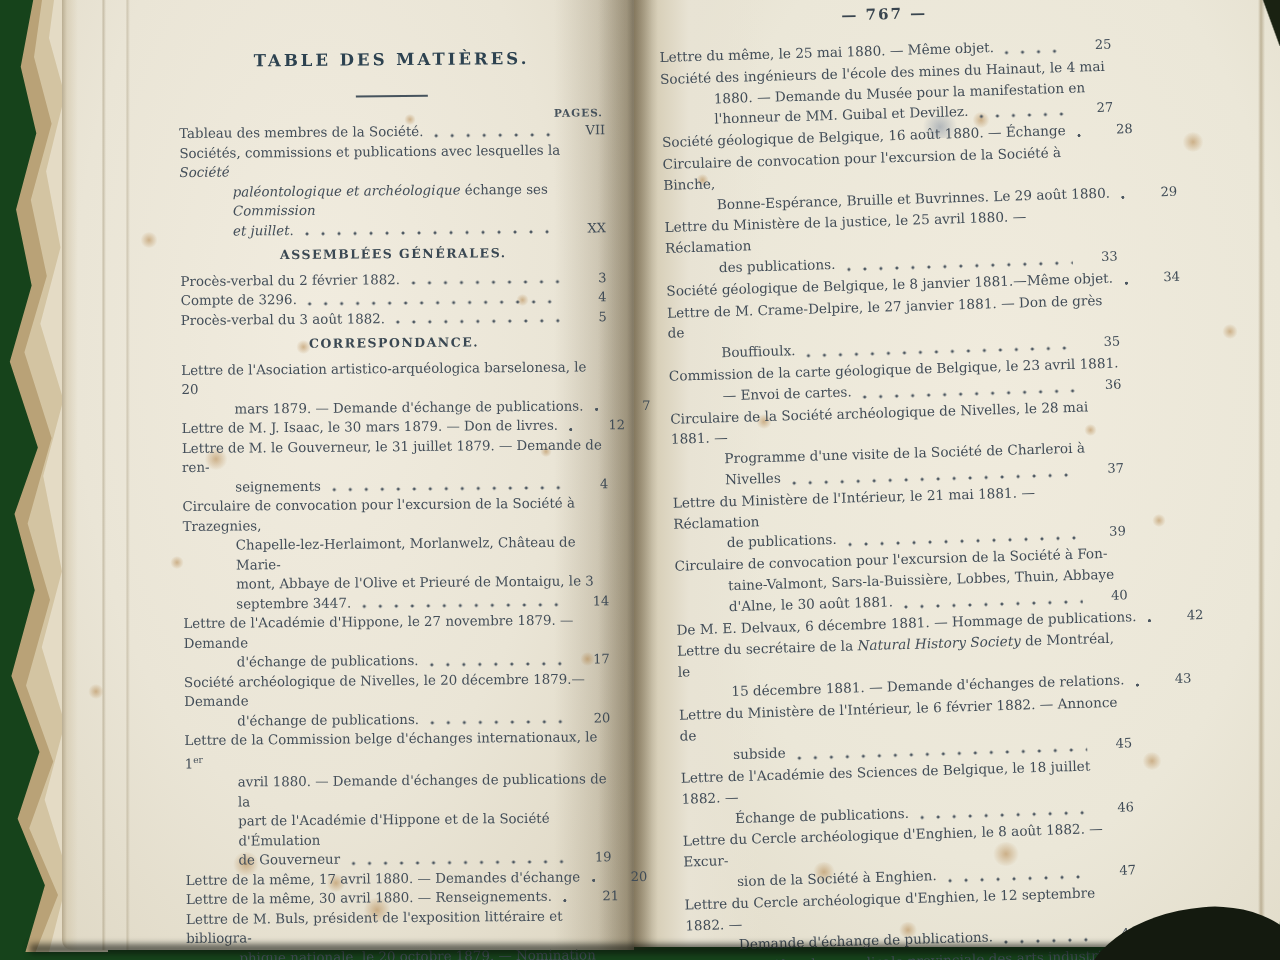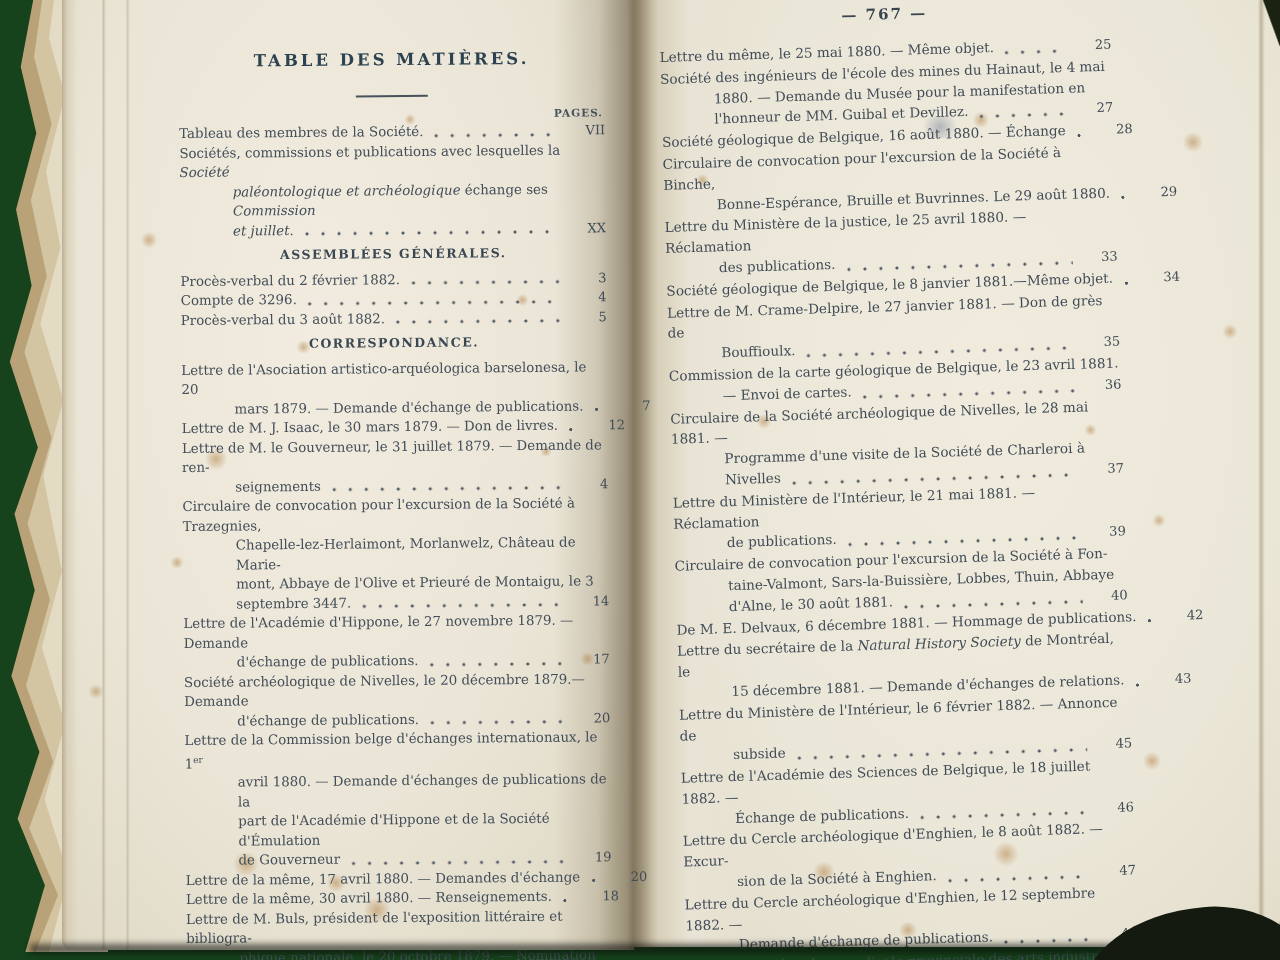--- a/index.html
+++ b/index.html
@@ -224,21 +224,21 @@
           <div class="ln last">
             <span class="txt">Lettre de la même, 17 avril 1880. — Demandes d'échange</span>
             <span class="dots"></span>
             <span class="pg">20</span>
           </div>
         </div>
         <div class="entry">
           <div class="ln last">
             <span class="txt">Lettre de la même, 30 avril 1880. — Renseignements.</span>
             <span class="dots"></span>
-            <span class="pg">18</span>
+            <span class="pg">21</span>
           </div>
         </div>
         <div class="entry">
           <div class="ln">Lettre de M. Buls, président de l'exposition littéraire et bibliogra-</div>
           <div class="ln cont">phique nationale, le 20 octobre 1879. — Nomination des</div>
         </div>
       </div>
   </div>
 
   <div class="right-text">

